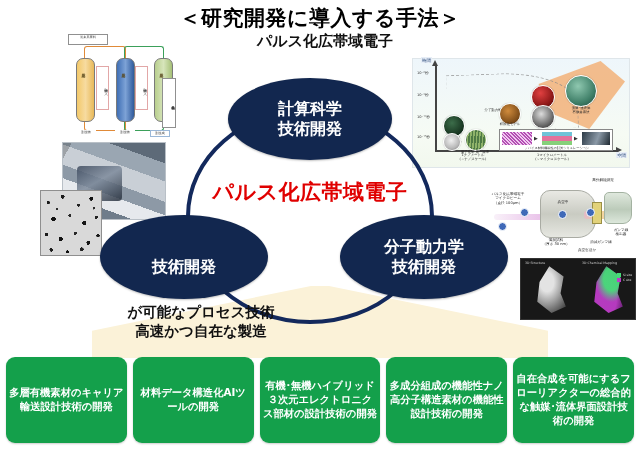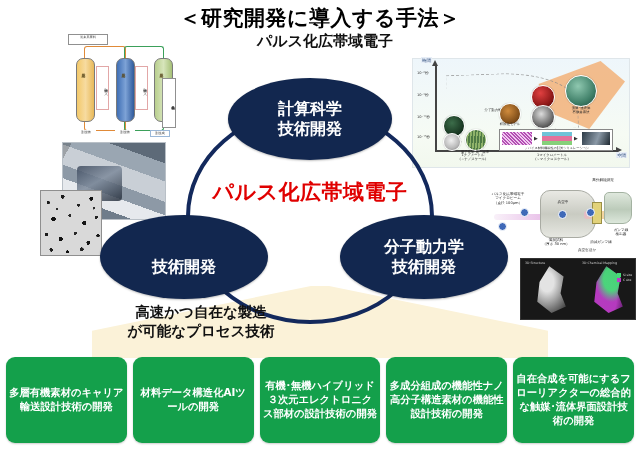--- a/index.html
+++ b/index.html
@@ -512,22 +512,22 @@
     </div>
   </div>
   <div class="oval oval-right">
     <div>
       <span>分子動力学</span><br>
       <span>技術開発</span>
     </div>
   </div>
 
   <div class="mid-caption mid-left">
+    <div>が可能なプロセス技術</div>
     <div>高速かつ自在な製造</div>
-    <div>が可能なプロセス技術</div>
   </div>
 
   <div class="green-row">
     <div class="green-box">多層有機素材のキャリア輸送設計技術の開発</div>
     <div class="green-box">材料データ構造化AIツールの開発</div>
     <div class="green-box">有機･無機ハイブリッド３次元エレクトロニクス部材の設計技術の開発</div>
     <div class="green-box">多成分組成の機能性ナノ高分子構造素材の機能性設計技術の開発</div>
     <div class="green-box">自在合成を可能にするフローリアクターの総合的な触媒･流体界面設計技術の開発</div>
   </div>
 

